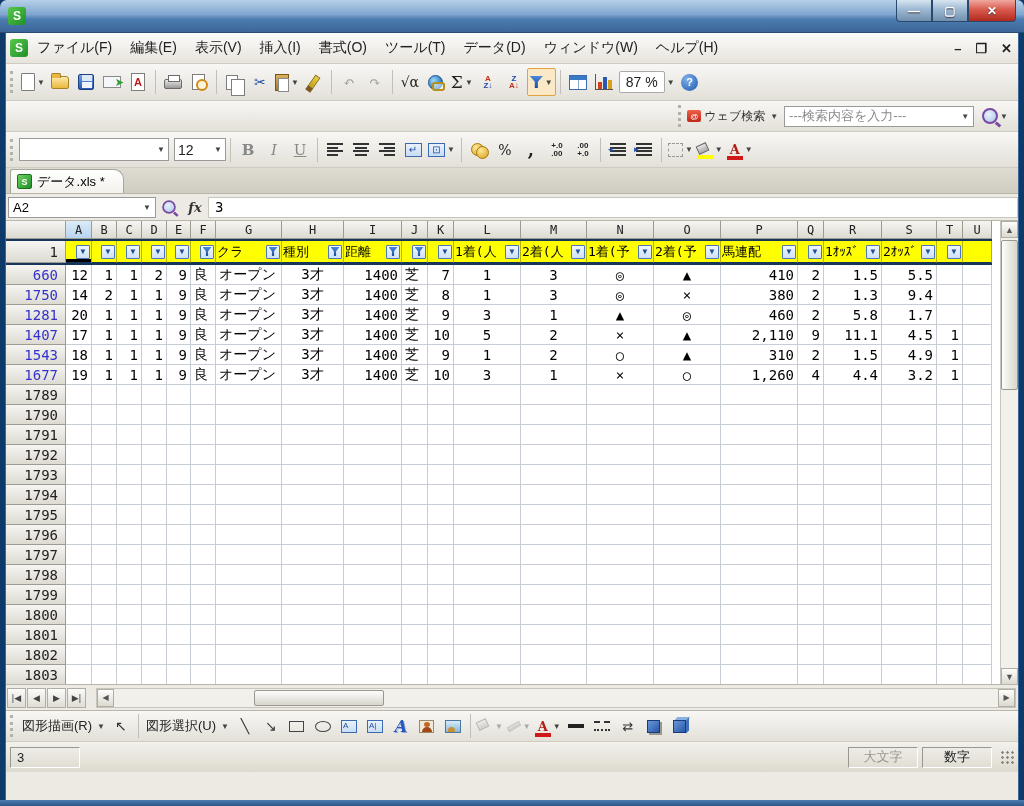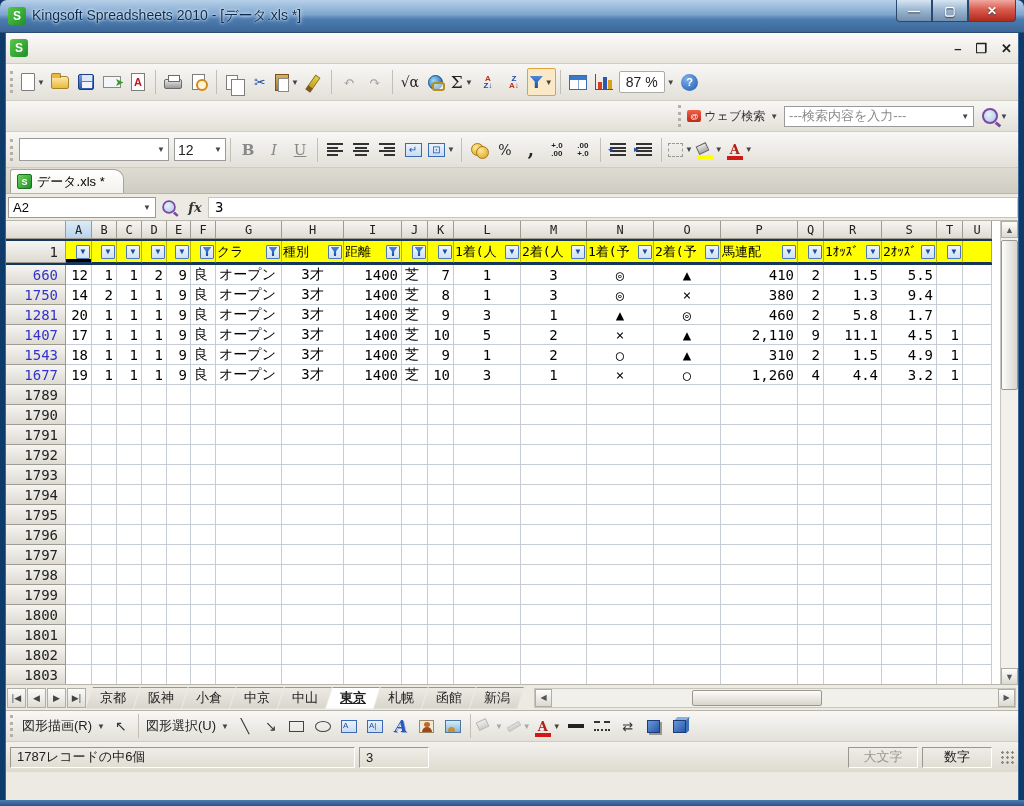--- a/index.html
+++ b/index.html
@@ -182,32 +182,42 @@
   .grip-dots { width:14px; height:14px; margin-left:4px;
     background:radial-gradient(circle,#8a877e 1px,transparent 1.5px) 0 0/5px 5px; }
 </style>
 </head>
 <body>
 
 <div class="screen">
 
   <div class="titlebar">
     <div class="app-icon">S</div>
-    <div class="title-text">Kingsoft Spreadsheets 2010 - [データ.xls *]</div>
     <div class="caption-btns">
       <div class="cap first">—</div>
       <div class="cap">▢</div>
       <div class="cap close">✕</div>
     </div>
   </div>
 
   <div class="client">
 
     <div class="menubar">
       <div class="app-icon" style="margin-left:4px">S</div>
+      <div id="menu-items" style="display: flex;">
+          <div class="menu-item">ファイル(F)</div>
+          <div class="menu-item">編集(E)</div>
+          <div class="menu-item">表示(V)</div>
+          <div class="menu-item">挿入(I)</div>
+          <div class="menu-item">書式(O)</div>
+          <div class="menu-item">ツール(T)</div>
+          <div class="menu-item">データ(D)</div>
+          <div class="menu-item">ウィンドウ(W)</div>
+          <div class="menu-item">ヘルプ(H)</div>
+        </div>
       <div class="mini-caption">
         <span>–</span>
         <span>❐</span>
         <span>✕</span>
       </div>
     </div>
 
     <div class="toolbar tb1">
       <div class="grip"></div>
       <div class="tbtn">
@@ -1067,31 +1077,20 @@
         <div class="vspace"></div>
         <div class="varrow">▼</div>
       </div>
     </div>
 
     <div class="tabrow">
       <div class="navbtn">|◀</div>
       <div class="navbtn">◀</div>
       <div class="navbtn">▶</div>
       <div class="navbtn">▶|</div>
-      <div class="tabs" id="sheet-tabs">
-          <div class="stab">京都</div>
-          <div class="stab">阪神</div>
-          <div class="stab">小倉</div>
-          <div class="stab">中京</div>
-          <div class="stab">中山</div>
-          <div class="stab active">東京</div>
-          <div class="stab">札幌</div>
-          <div class="stab">函館</div>
-          <div class="stab">新潟</div>
-        </div>
       <div class="hscroll">
         <div class="harrow">◀</div>
         <div class="hthumb"></div>
         <div class="hspace"></div>
         <div class="harrow">▶</div>
       </div>
     </div>
 
     <div class="toolbar drawbar">
       <div class="grip"></div>
@@ -1160,21 +1159,20 @@
         </div>
       <div class="tbtn">
           <span class="shadow-ic"></span>
         </div>
       <div class="tbtn">
           <span class="cube-ic"></span>
         </div>
     </div>
 
     <div class="statusbar">
-      <div class="sunken st-left">1787レコードの中6個</div>
       <div class="sunken st-val">3</div>
       <div class="st-fill"></div>
       <div class="sunken st-caps">大文字</div>
       <div class="sunken st-num">数字</div>
       <div class="grip-dots"></div>
     </div>
 
   </div>
   <div class="frame-bottom"></div>
 </div>

